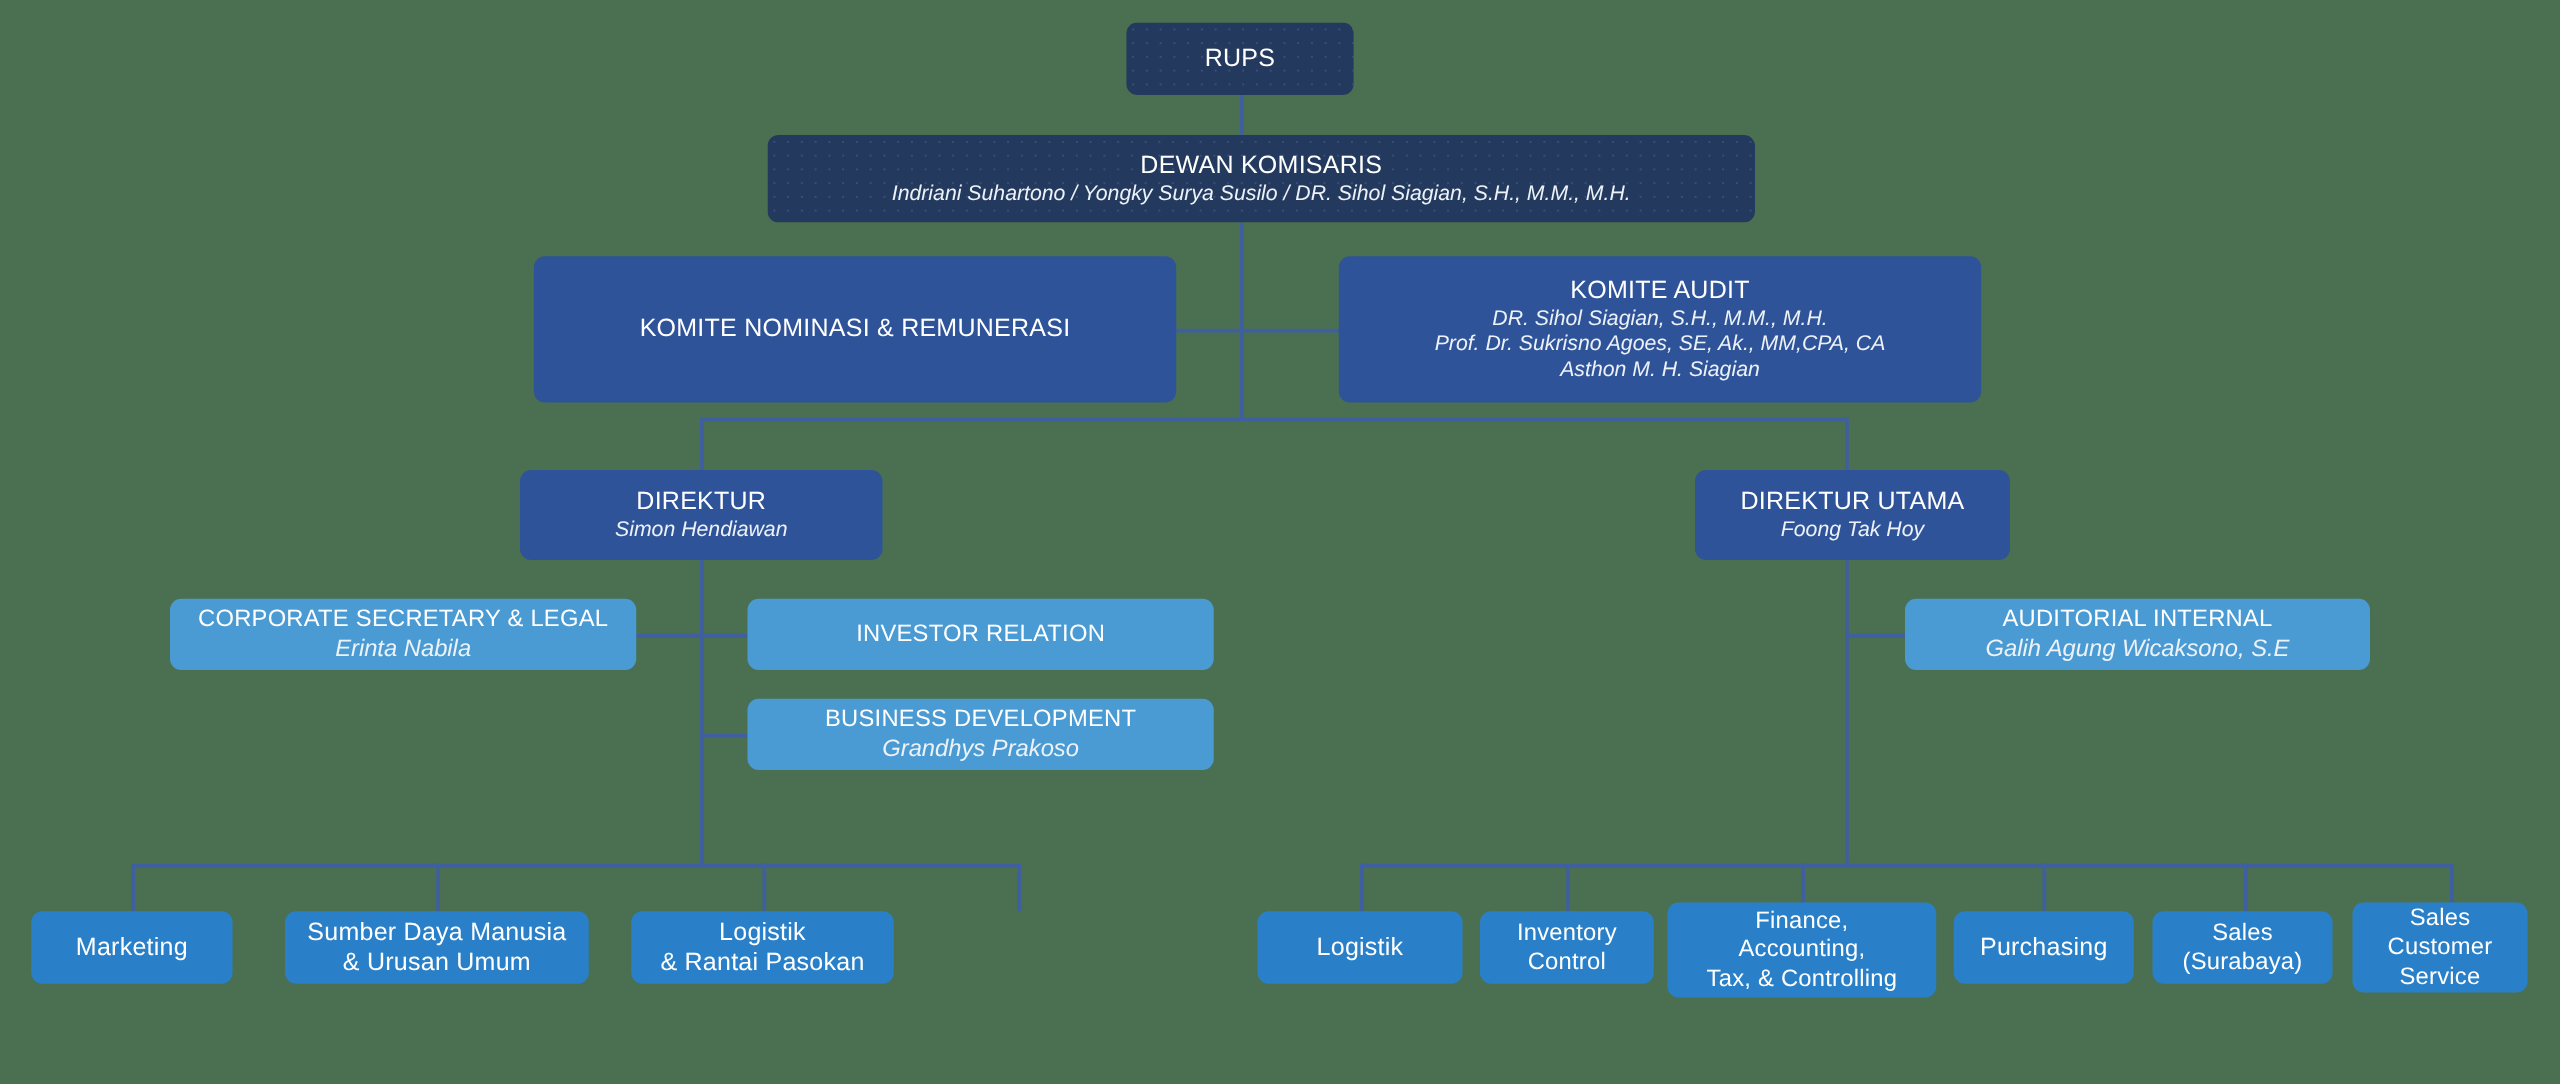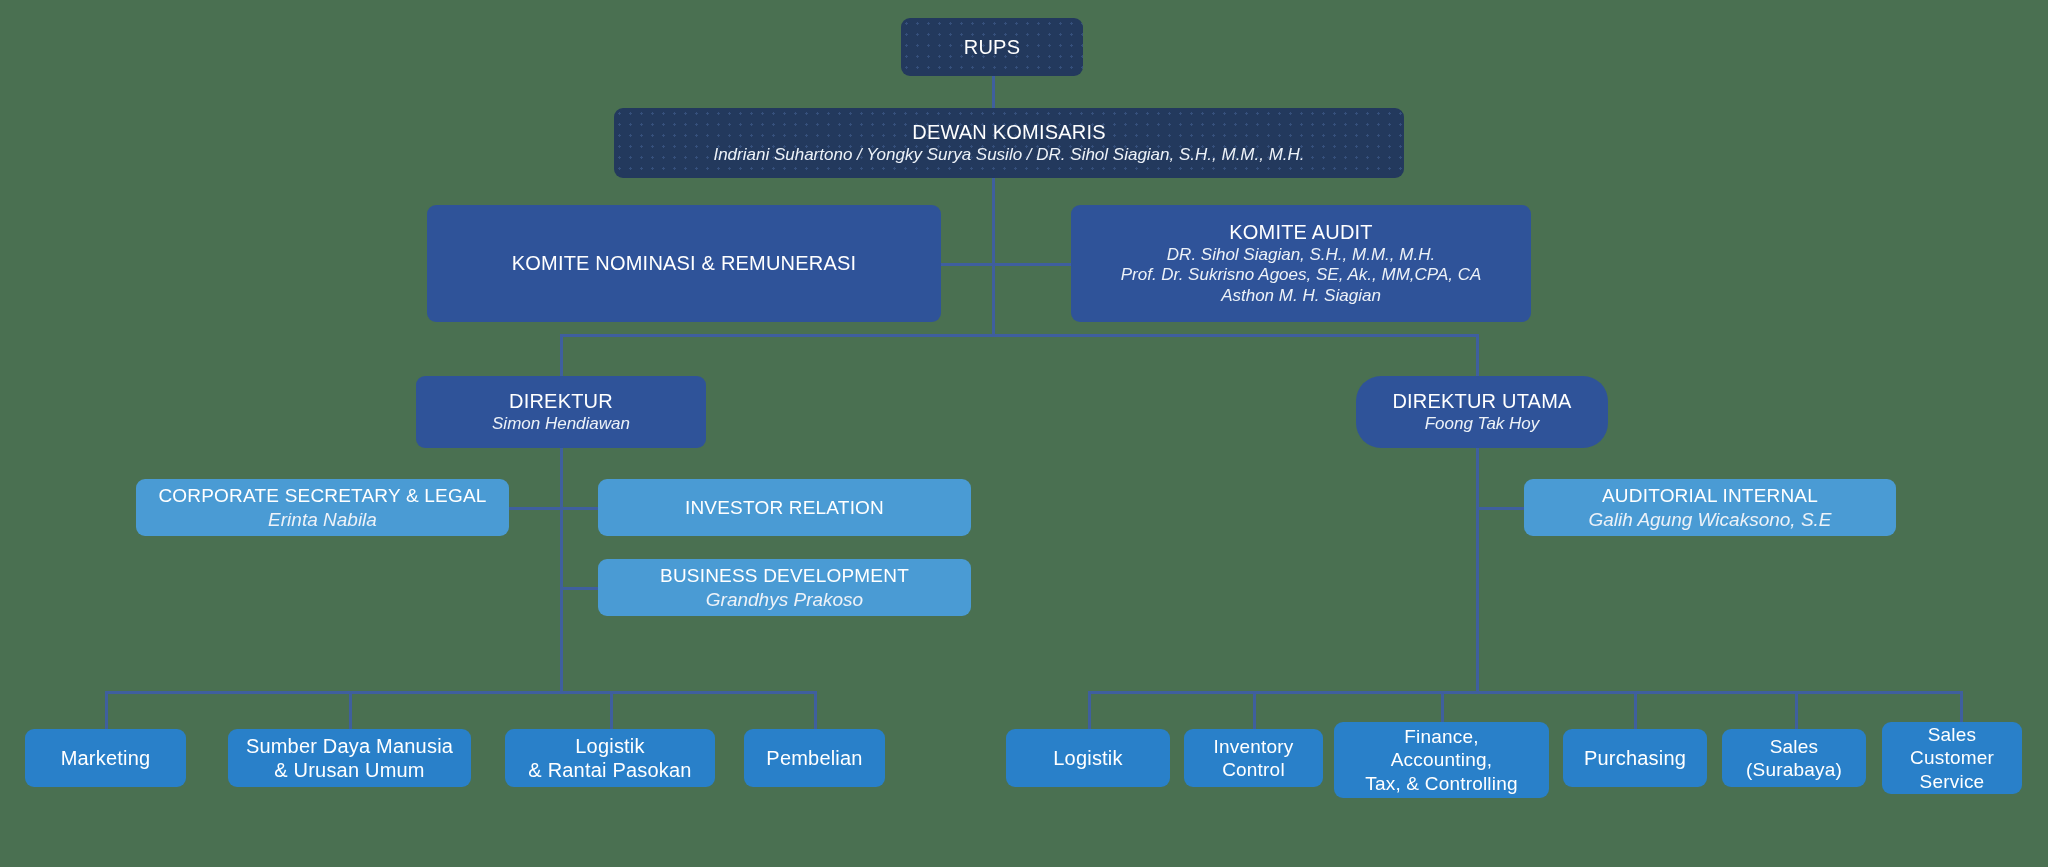--- a/index.html
+++ b/index.html
@@ -113,33 +113,33 @@
 
   <div class="node tone-navy" style="left:602px; top:108px; width:790px; height:70px;margin-left:12px;">
     <div class="title fs-20">DEWAN KOMISARIS</div>
     <div class="sub fs-21">Indriani Suhartono / Yongky Surya Susilo / DR. Sihol Siagian, S.H., M.M., M.H.</div>
   </div>
 
   <div class="node tone-royal" style="left:398px; top:205px; width:514px; height:117px;margin-left:29px;">
     <div class="title fs-20">KOMITE NOMINASI &amp; REMUNERASI</div>
   </div>
 
-  <div class="node tone-royal" style="left:1071px; top:205px; width:460px; height:117px;">
+  <div class="node tone-royal" style="left:1071px; top:205px; width:514px; height:117px;">
     <div class="title fs-20">KOMITE AUDIT</div>
     <div class="sub fs-21">DR. Sihol Siagian, S.H., M.M., M.H.
 Prof. Dr. Sukrisno Agoes, SE, Ak., MM,CPA, CA
 Asthon M. H. Siagian</div>
   </div>
 
   <div class="node tone-royal" style="left:416px; top:376px; width:290px; height:72px;">
     <div class="title fs-20">DIREKTUR</div>
     <div class="sub fs-21">Simon Hendiawan</div>
   </div>
 
-  <div class="node tone-royal" style="left:1356px; top:376px; width:252px; height:72px;border-radius:25px;">
+  <div class="node tone-royal" style="left:1356px; top:376px; width:252px; height:72px;">
     <div class="title fs-20">DIREKTUR UTAMA</div>
     <div class="sub fs-21">Foong Tak Hoy</div>
   </div>
 
   <div class="node tone-light" style="left:136px; top:479px; width:373px; height:57px;">
     <div class="title fs-19">CORPORATE SECRETARY &amp; LEGAL</div>
     <div class="sub fs-19">Erinta Nabila</div>
   </div>
 
   <div class="node tone-light" style="left:598px; top:479px; width:373px; height:57px;">
@@ -163,23 +163,20 @@
   <div class="node tone-dept" style="left:228px; top:729px; width:243px; height:58px;">
     <div class="title fs-20">Sumber Daya Manusia
 &amp; Urusan Umum</div>
   </div>
 
   <div class="node tone-dept" style="left:505px; top:729px; width:210px; height:58px;">
     <div class="title fs-20">Logistik
 &amp; Rantai Pasokan</div>
   </div>
 
-  <div class="node tone-dept" style="left:744px; top:729px; width:141px; height:58px;">
-    <div class="title fs-20">Pembelian</div>
-  </div>
 
   <div class="node tone-dept" style="left:1006px; top:729px; width:164px; height:58px;">
     <div class="title fs-20">Logistik</div>
   </div>
 
   <div class="node tone-dept" style="left:1184px; top:729px; width:139px; height:58px;">
     <div class="title fs-19">Inventory
 Control</div>
   </div>
 

